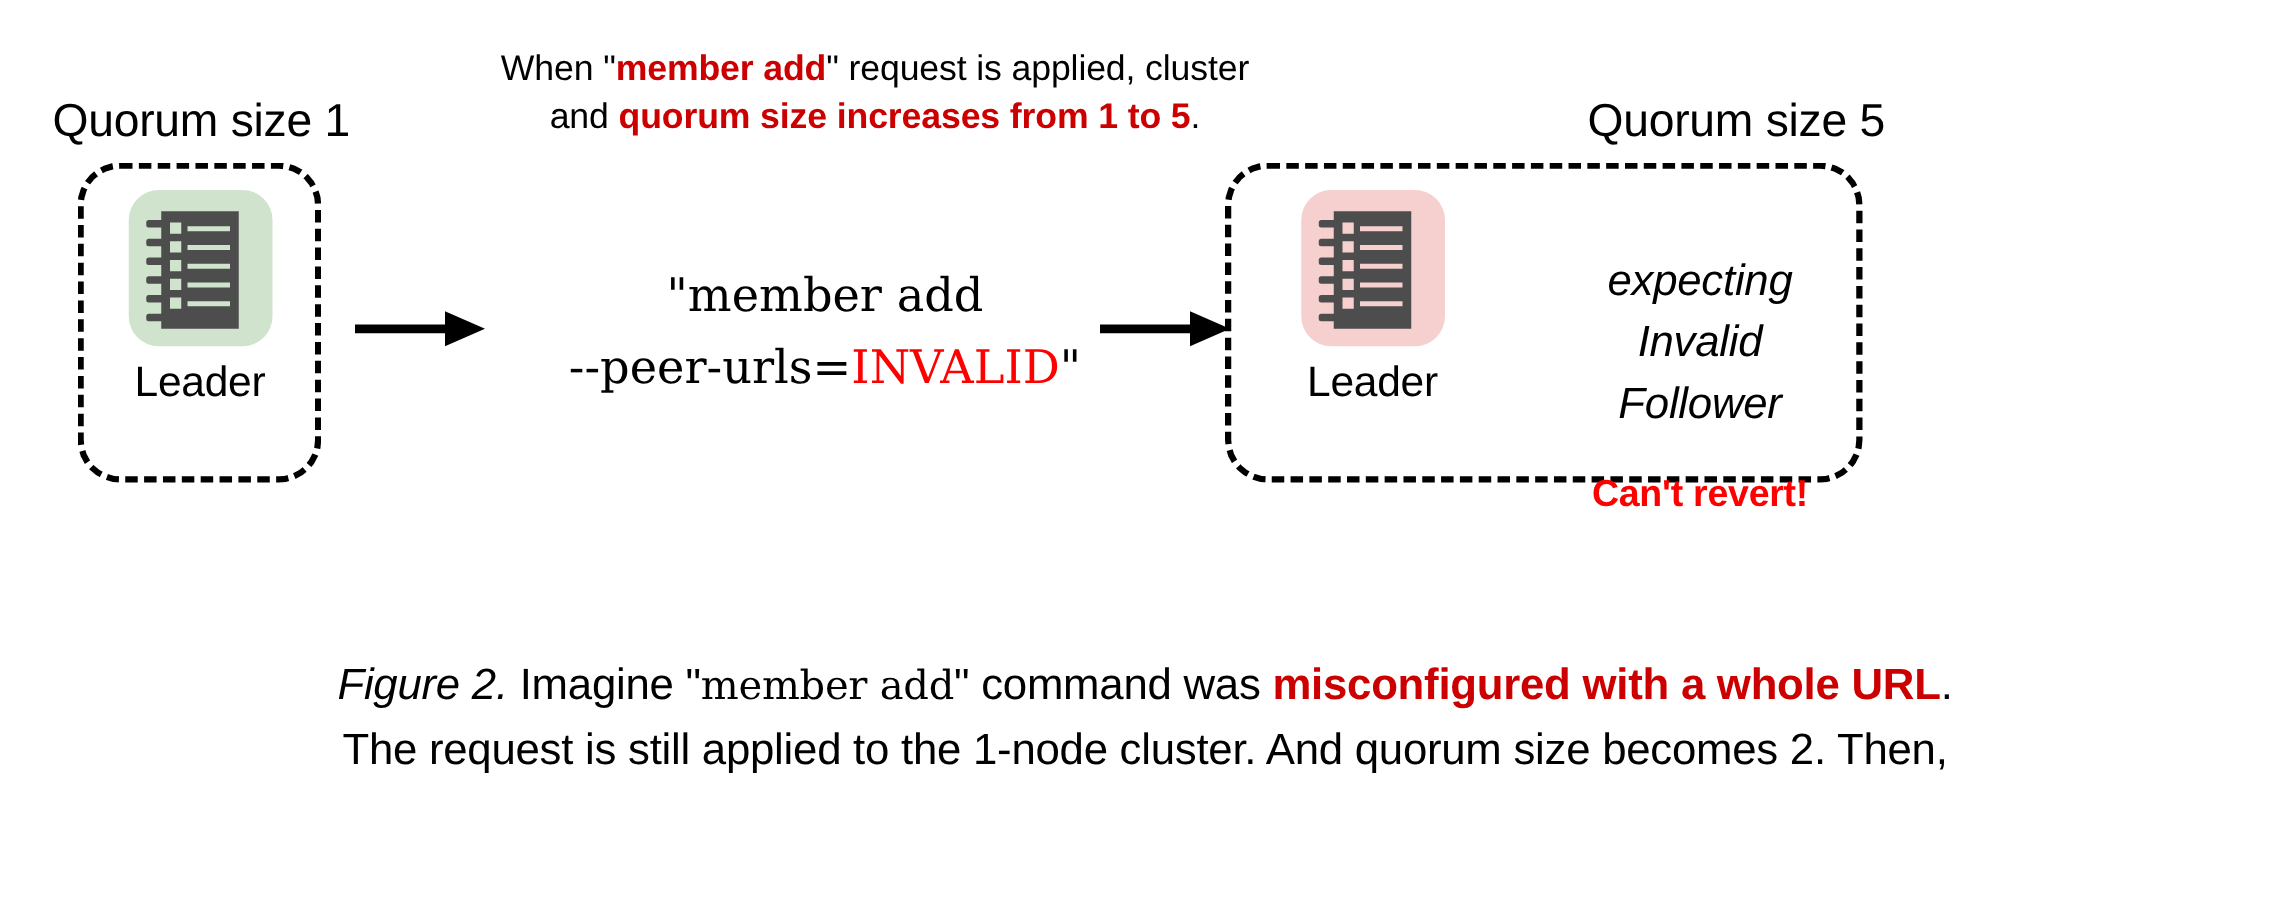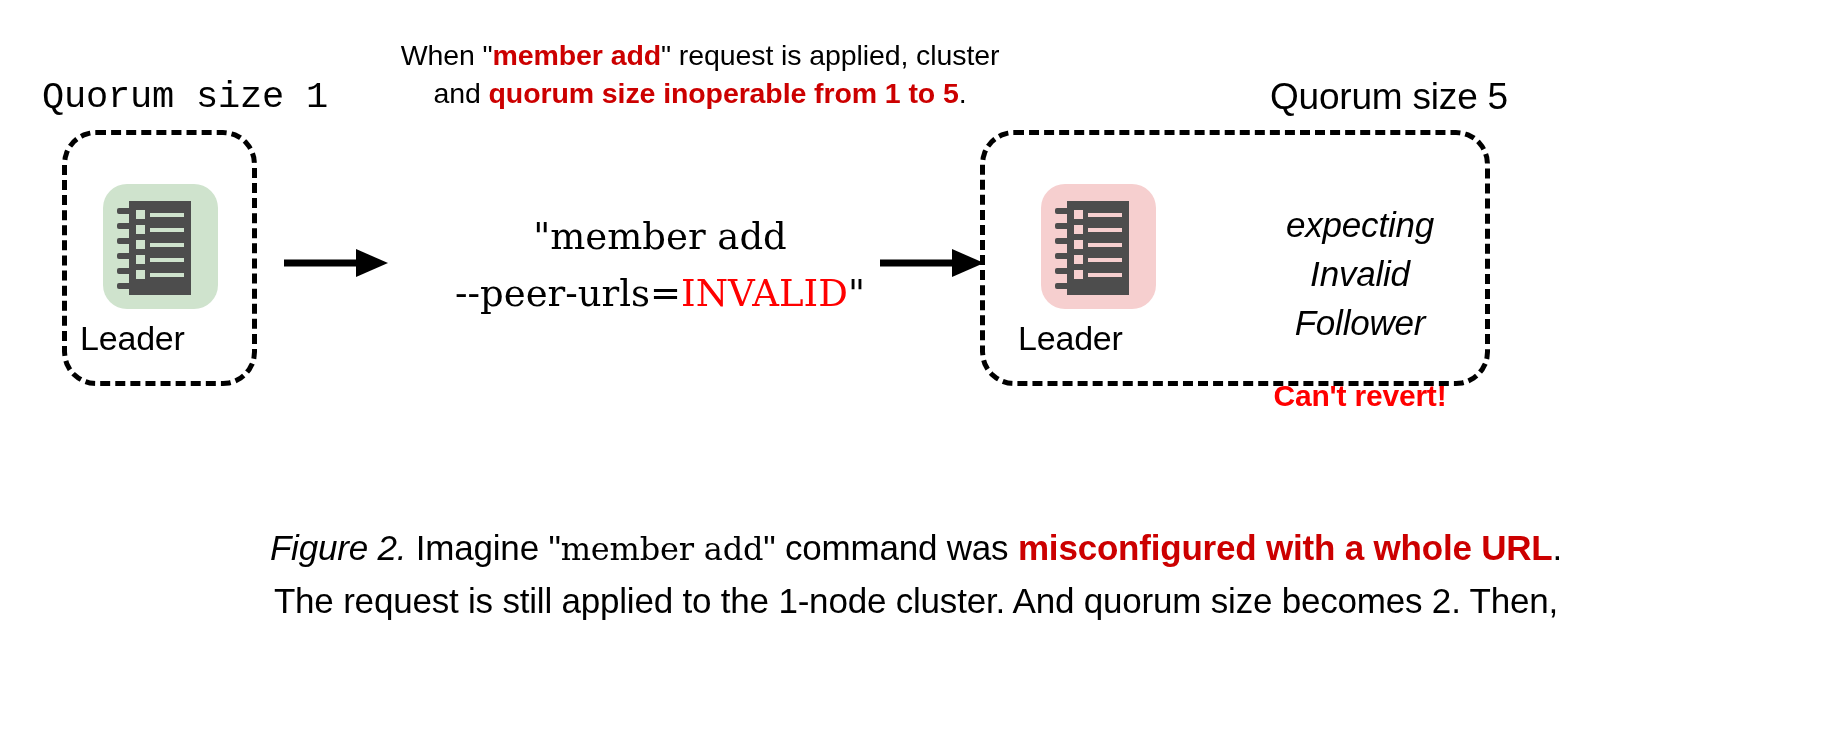--- a/index.html
+++ b/index.html
@@ -27,21 +27,21 @@
   .mono     { font-family: "DejaVu Serif", "Liberation Serif", serif; }
   .ital     { font-style: italic; margin-top: 28px; }
 
   
   .quorum-label {
     position: absolute;
     font-size: 37px;
     white-space: nowrap;
     letter-spacing: -0.2px;
   }
-  #quorum-left  { left: 42px;  top: 76px; font-family: Liberation Mono, monospace; }
+  #quorum-left  { left: 42px;  top: 76px; }
   #quorum-right { left: 1270px; top: 76px; }
 
   
   #top-note {
     position: absolute;
     left: 400px;
     top: 36px;
     width: 600px;
     text-align: center;
     font-size: 28.5px;
@@ -56,21 +56,21 @@
     border-radius: 34px;
     box-sizing: border-box;
     background: transparent;
   }
   #cluster-left  { left: 62px;  top: 130px; width: 195px; height: 256px; }
   #cluster-right { left: 980px; top: 130px; width: 510px; height: 256px; }
 
   
   .node {
     position: absolute;
-    margin-top: 32px;
+    text-align: center;
   }
   #node-left  { left: 80px;  top: 152px; width: 160px; }
   #node-right { left: 1018px; top: 152px; width: 160px; }
 
   .node-icon {
     width: 115px;
     height: 125px;
     margin: 0 auto;
     border-radius: 24px;
     position: relative;
@@ -150,21 +150,21 @@
 <body>
 
 <div class="stage">
 
   <div class="quorum-label" id="quorum-left">Quorum size 1</div>
 
   <div class="quorum-label" id="quorum-right">Quorum size 5</div>
 
   <div id="top-note">
     <span>When "</span><span class="red">member add</span><span>" request is applied,</span>
-    <span>cluster and </span><span class="red">quorum size inoperable</span>
+    <span>cluster and </span><span class="red">quorum size increases</span>
     <span class="red">from 1 to 5</span><span>.</span>
   </div>
 
   <div class="cluster" id="cluster-left"></div>
 
   <div class="node" id="node-left">
     <div class="node-icon green">
       <svg width="115" height="125" viewBox="0 0 115 125" xmlns="http://www.w3.org/2000/svg" aria-hidden="true">
 
         <g fill="#4d4d4d">

